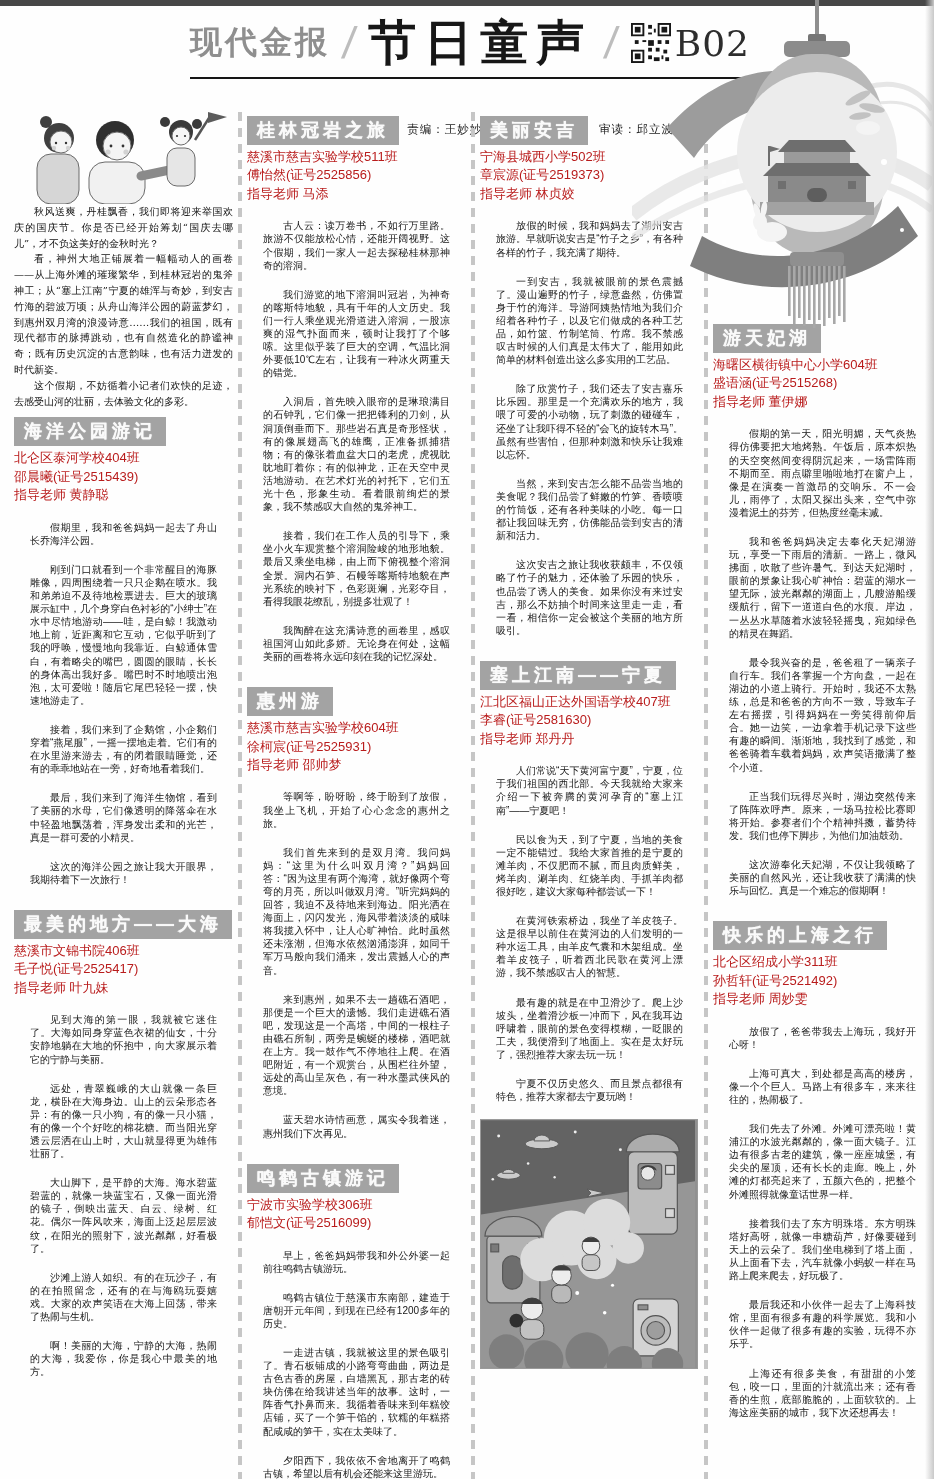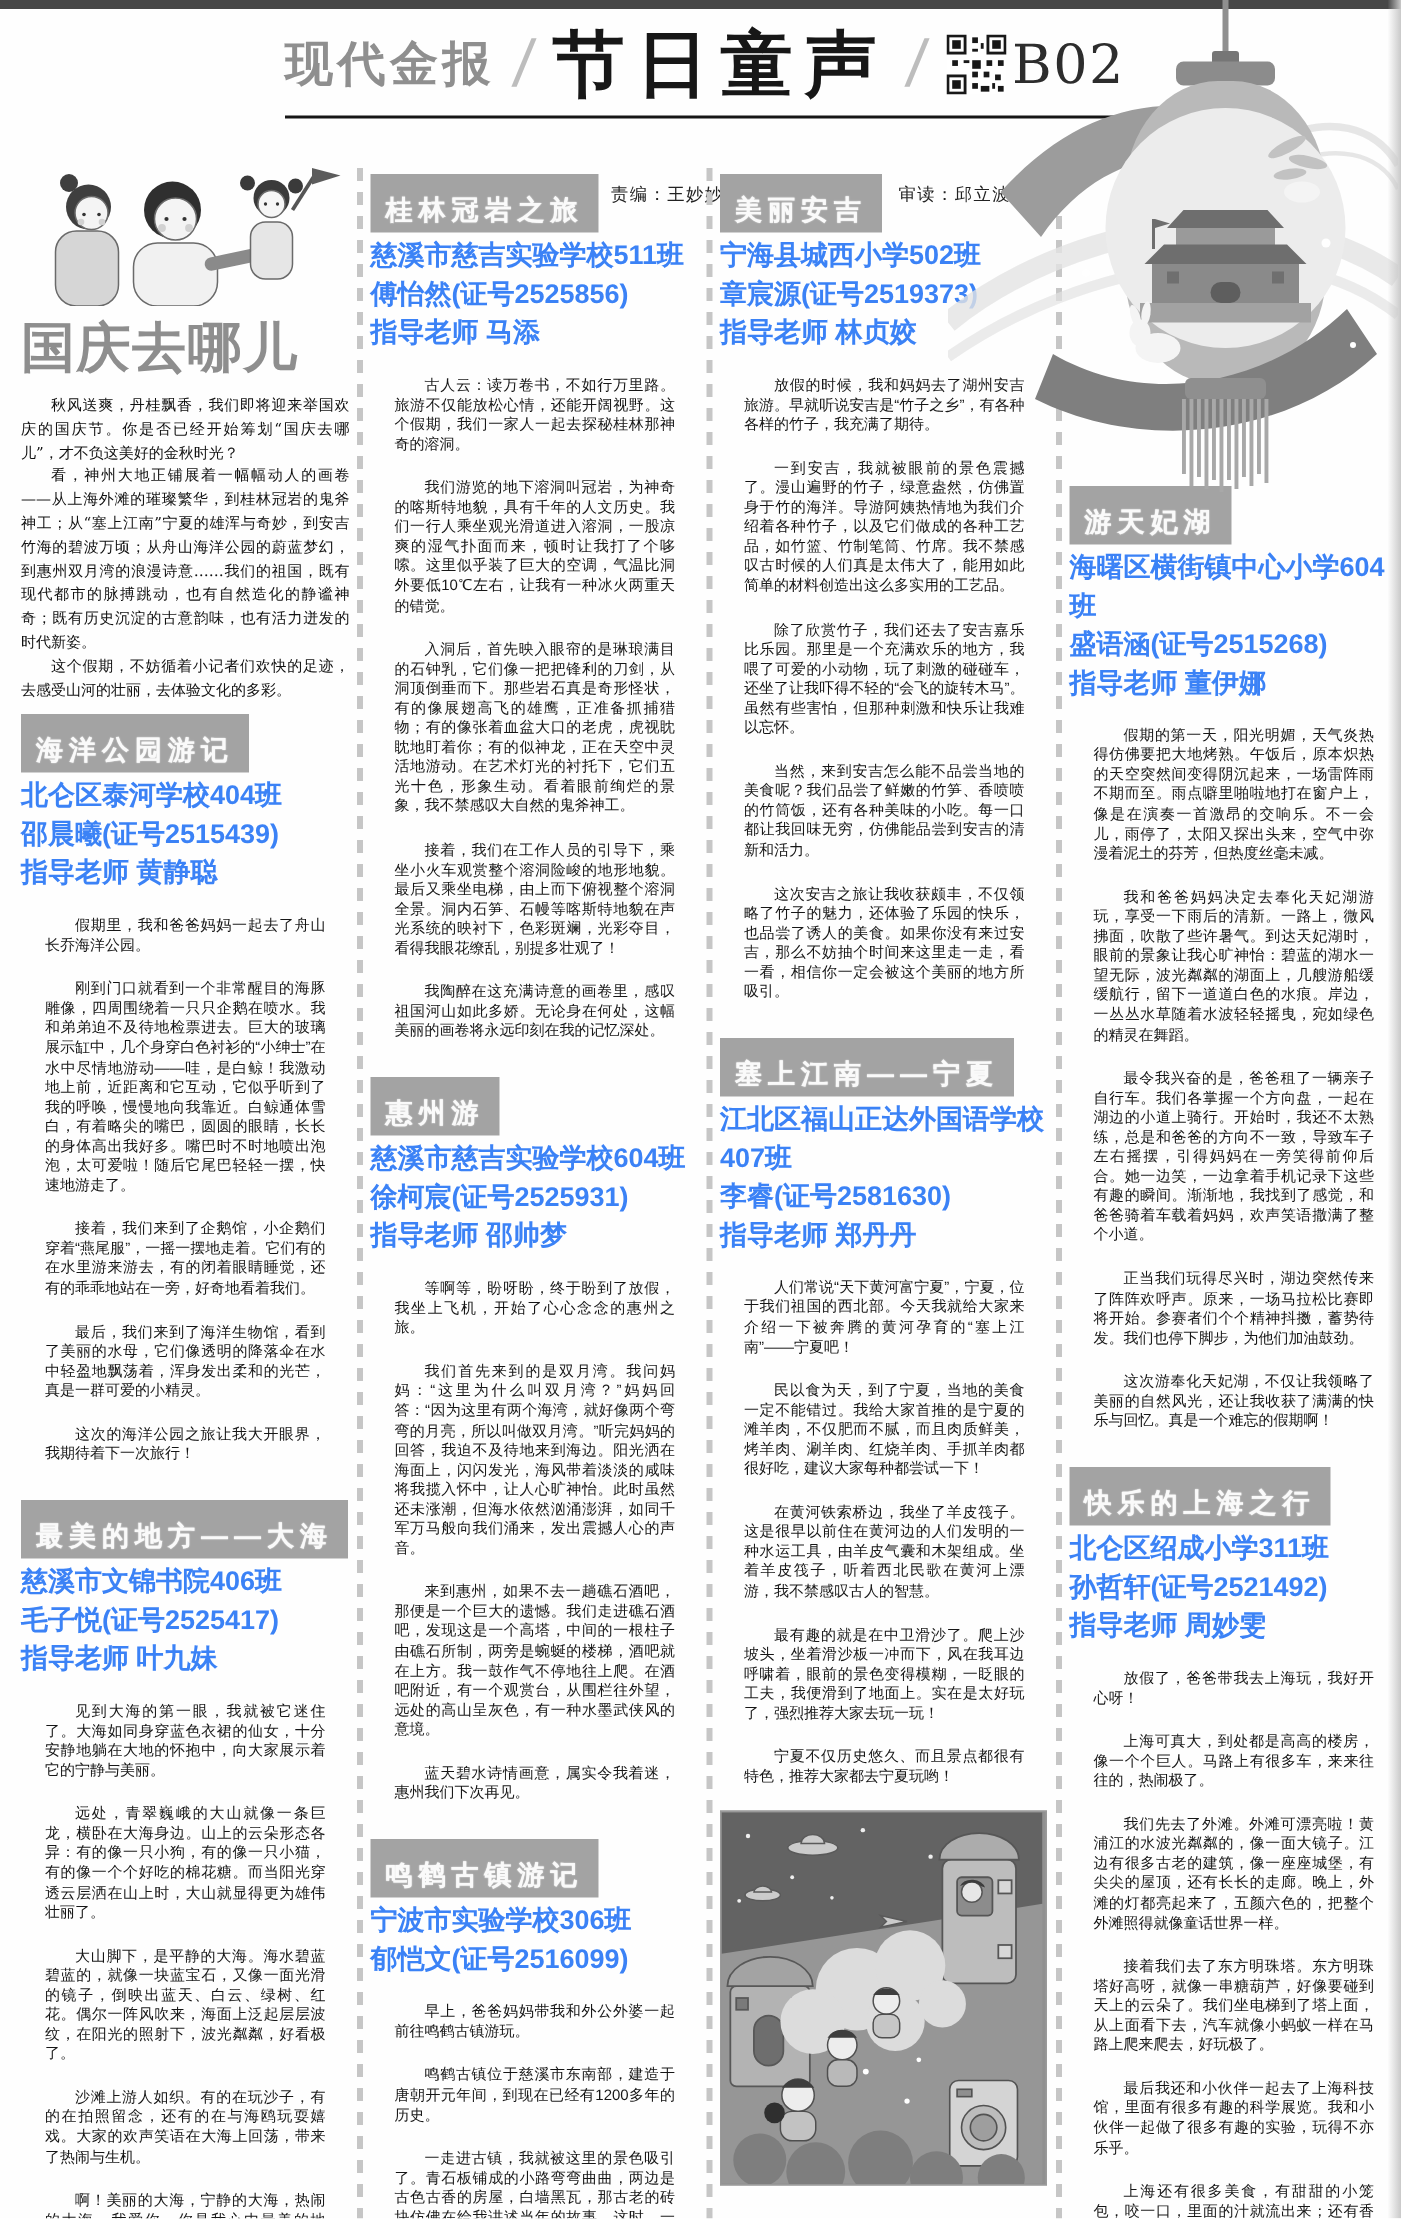--- a/index.html
+++ b/index.html
@@ -31,23 +31,23 @@
   #col4{padding-top:208px;}
   
   .illus-box{width:212px;height:94px;margin:2px auto 0;}
   .feature-title{font-size:36px;font-weight:900;color:#8e8e8e;letter-spacing:1px;
        margin:4px 0 6px;white-space:nowrap;}
   .intro p{font-family:"DejaVu Serif",serif;font-size:10px;line-height:1.58;
        text-indent:2em;margin:0;color:#101010;text-align:justify;}
   
   .art{margin:0;}
   .art-head{display:inline-block;background:#a3a3a3;color:#fafafa;font-size:18px;
-       font-weight:700;letter-spacing:4px;padding:12px 10px 3px;margin:8px 0 3px;
+       font-weight:700;letter-spacing:4px;padding:2px 10px 3px;margin:8px 0 3px;
        text-shadow:0 0 1px #ffffff;white-space:nowrap;}
-  .meta{font-size:18px;line-height:1.42;color:#3b82f6;font-weight:bold;}
+  .meta{font-size:13px;line-height:1.42;color:#b91c1c;}
   .art p{font-size:10px;line-height:1.31;text-indent:2em;margin:16px;color:#161616;text-align:justify;}
   
   .artwork-frame{width:216px;margin:8px 0 2px;border:1px solid #9a9a9a;line-height:0;background:#909090;}
   
   .lantern{position:absolute;top:0;right:2px;width:300px;height:332px;z-index:2;pointer-events:none;}
 </style>
 </head>
 <body>
 
 <div class="page">
@@ -185,21 +185,20 @@
             <circle cx="162" cy="22" r="12" fill="#3a3a3a" stroke="none"></circle>
             <circle cx="162" cy="26" r="9" fill="#f6f6f6"></circle>
             <circle cx="158" cy="26" r="1.1" fill="#333" stroke="none"></circle>
               <circle cx="166" cy="26" r="1.1" fill="#333" stroke="none"></circle>
             <rect x="148" y="38" width="28" height="38" rx="10" fill="#e6e6e6"></rect>
             <path d="M176,30 L190,8" stroke="#555" stroke-width="2.5" fill="none"></path>
             <polygon points="189,2 208,7 189,13" fill="#5c5c5c" stroke="none"></polygon>
           </g>
         </svg>
       </div>
-      <h1 class="feature-title">国庆去哪儿</h1>
       <div class="intro">
         <p>秋风送爽，丹桂飘香，我们即将迎来举国欢庆的国庆节。你是否已经开始筹划“国庆去哪儿”，才不负这美好的金秋时光？</p>
         <p>看，神州大地正铺展着一幅幅动人的画卷——从上海外滩的璀璨繁华，到桂林冠岩的鬼斧神工；从“塞上江南”宁夏的雄浑与奇妙，到安吉竹海的碧波万顷；从舟山海洋公园的蔚蓝梦幻，到惠州双月湾的浪漫诗意……我们的祖国，既有现代都市的脉搏跳动，也有自然造化的静谧神奇；既有历史沉淀的古意韵味，也有活力迸发的时代新姿。</p>
         <p>这个假期，不妨循着小记者们欢快的足迹，去感受山河的壮丽，去体验文化的多彩。</p>
       </div>
       <div class="art-zone">
           <article class="art"><div class="art-head">海洋公园游记</div><div class="meta">北仑区泰河学校404班</div><div class="meta">邵晨曦(证号2515439)</div><div class="meta">指导老师 黄静聪</div><p>假期里，我和爸爸妈妈一起去了舟山长乔海洋公园。</p><p>刚到门口就看到一个非常醒目的海豚雕像，四周围绕着一只只企鹅在喷水。我和弟弟迫不及待地检票进去。巨大的玻璃展示缸中，几个身穿白色衬衫的“小绅士”在水中尽情地游动——哇，是白鲸！我激动地上前，近距离和它互动，它似乎听到了我的呼唤，慢慢地向我靠近。白鲸通体雪白，有着略尖的嘴巴，圆圆的眼睛，长长的身体高出我好多。嘴巴时不时地喷出泡泡，太可爱啦！随后它尾巴轻轻一摆，快速地游走了。</p><p>接着，我们来到了企鹅馆，小企鹅们穿着“燕尾服”，一摇一摆地走着。它们有的在水里游来游去，有的闭着眼睛睡觉，还有的乖乖地站在一旁，好奇地看着我们。</p><p>最后，我们来到了海洋生物馆，看到了美丽的水母，它们像透明的降落伞在水中轻盈地飘荡着，浑身发出柔和的光芒，真是一群可爱的小精灵。</p><p>这次的海洋公园之旅让我大开眼界，我期待着下一次旅行！</p></article>
           <article class="art"><div class="art-head">最美的地方——大海</div><div class="meta">慈溪市文锦书院406班</div><div class="meta">毛子悦(证号2525417)</div><div class="meta">指导老师 叶九妹</div><p>见到大海的第一眼，我就被它迷住了。大海如同身穿蓝色衣裙的仙女，十分安静地躺在大地的怀抱中，向大家展示着它的宁静与美丽。</p><p>远处，青翠巍峨的大山就像一条巨龙，横卧在大海身边。山上的云朵形态各异：有的像一只小狗，有的像一只小猫，有的像一个个好吃的棉花糖。而当阳光穿透云层洒在山上时，大山就显得更为雄伟壮丽了。</p><p>大山脚下，是平静的大海。海水碧蓝碧蓝的，就像一块蓝宝石，又像一面光滑的镜子，倒映出蓝天、白云、绿树、红花。偶尔一阵风吹来，海面上泛起层层波纹，在阳光的照射下，波光粼粼，好看极了。</p><p>沙滩上游人如织。有的在玩沙子，有的在拍照留念，还有的在与海鸥玩耍嬉戏。大家的欢声笑语在大海上回荡，带来了热闹与生机。</p><p>啊！美丽的大海，宁静的大海，热闹的大海，我爱你，你是我心中最美的地方。</p></article>
         </div>
     </section>

